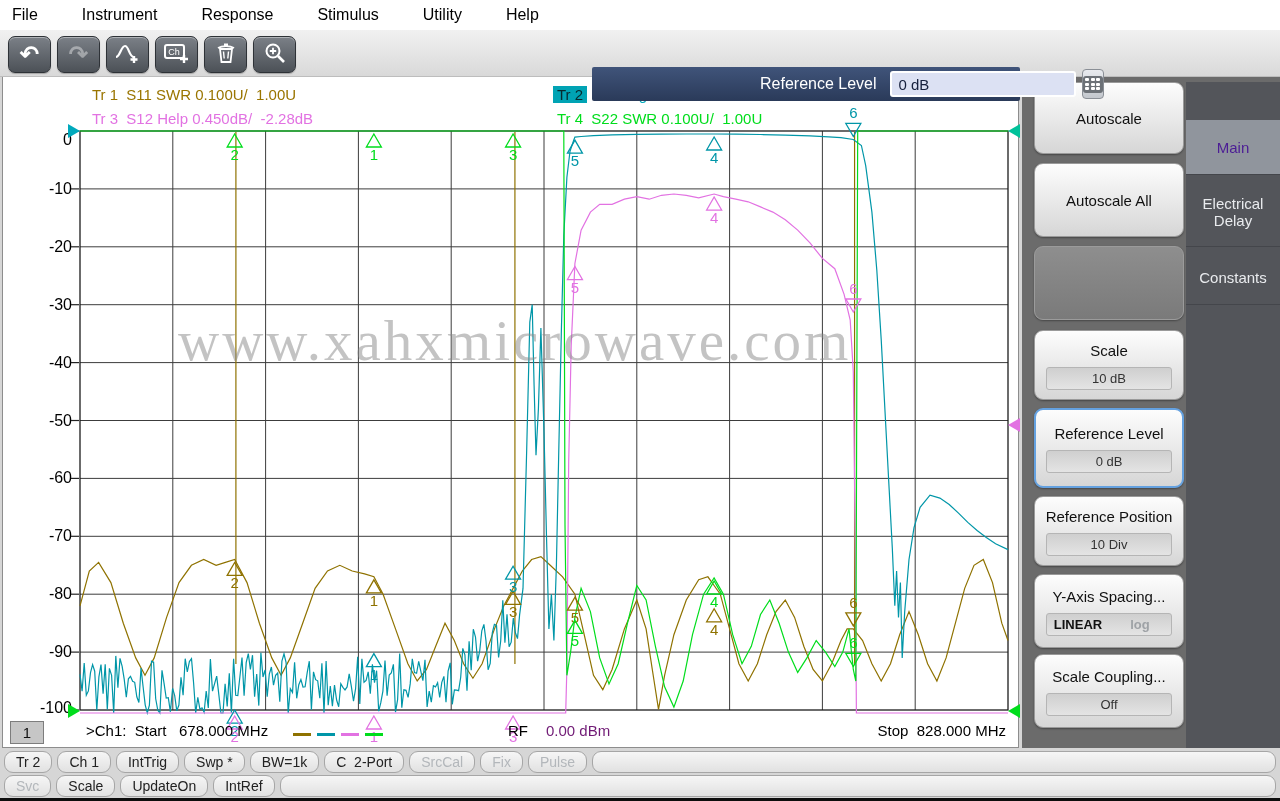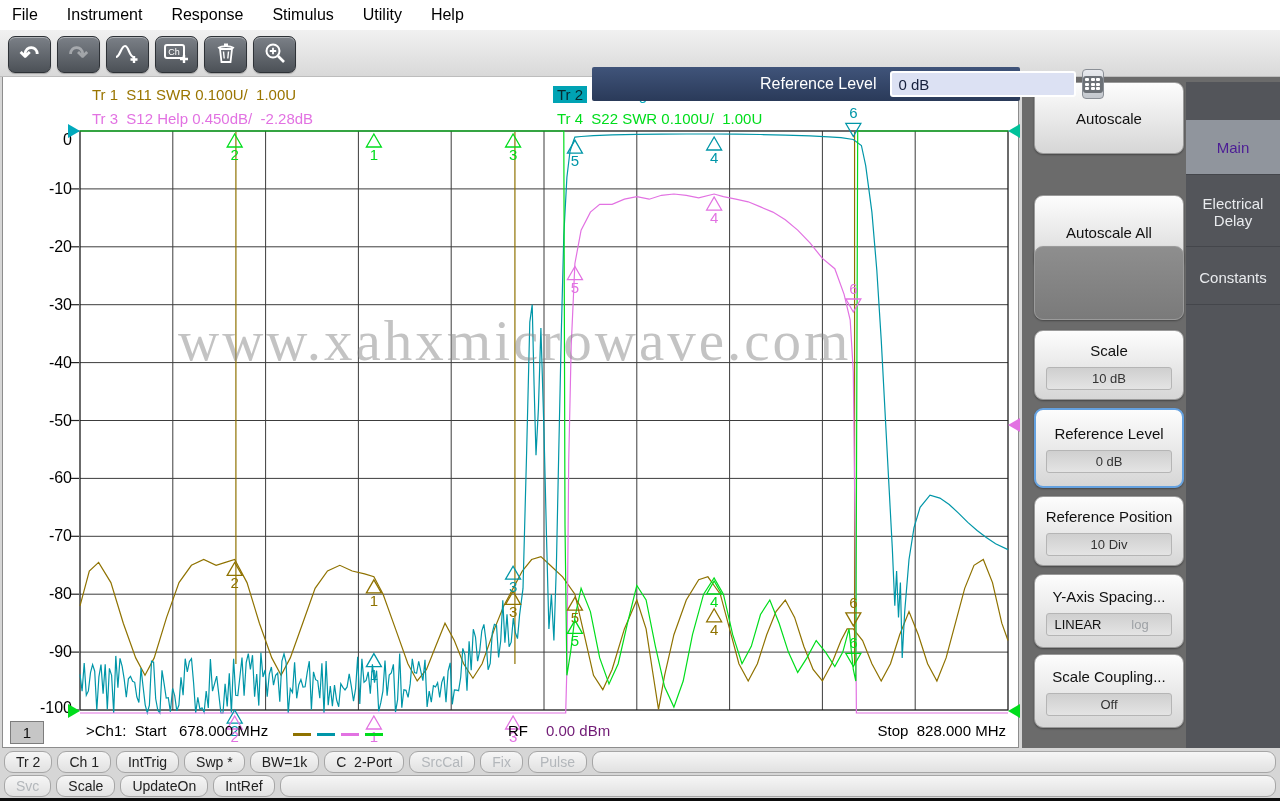--- a/index.html
+++ b/index.html
@@ -1,20 +1,20 @@
 <!DOCTYPE html>
 <html><head>
 <meta charset="utf-8">
 <style>
   html,body{margin:0;padding:0}
   body{width:1280px;height:801px;position:relative;overflow:hidden;background:#d6d6d6;
        font-family:"Liberation Sans",sans-serif;-webkit-font-smoothing:antialiased}
   
   .menubar{position:absolute;left:0;top:0;width:1280px;height:30px;background:#ffffff;
-           display:flex;align-items:center;gap:29px;padding-left:12px;box-sizing:border-box;
+           display:flex;align-items:center;gap:44px;padding-left:12px;box-sizing:border-box;
            font-size:16px;color:#000;z-index:6}
   .menubar span{cursor:default}
   
   .toolbar{position:absolute;left:0;top:30px;width:1280px;height:46px;
            background:linear-gradient(#f1f1f1,#d9d9d9);z-index:6;border-bottom:1px solid #bdbdbd}
   .tbtn{position:absolute;top:6px;width:41px;height:35px;border-radius:7px;border:1px solid #2e3237;
         background:linear-gradient(#7b8087,#4c5157);display:flex;align-items:center;justify-content:center;
         color:#fff;box-shadow:inset 0 1px 0 rgba(255,255,255,.4), 0 1px 1px rgba(0,0,0,.25)}
   .tbtn .glyph{font-size:23px;line-height:23px;font-weight:bold}
   .tbtn.dim .glyph,.tbtn.dim svg{opacity:.4}
@@ -67,21 +67,21 @@
   .sbbtn{position:absolute;left:12px;width:150px;border-radius:9px;border:1px solid #9a9a9a;
          background:linear-gradient(#fdfdfd,#d6d6d6);box-shadow:0 1px 2px rgba(0,0,0,.35);
          box-sizing:border-box;display:flex;flex-direction:column;align-items:center;justify-content:center}
   .sbbtn .lbl{font-size:15px;color:#101010;text-align:center;line-height:19px;white-space:pre-line}
   .sbbtn .val{margin-top:7px;width:124px;height:21px;border-radius:3px;border:1px solid #b5b5b5;
               background:linear-gradient(#cfcfcf,#e4e4e4);font-size:13px;color:#333;
               display:flex;align-items:center;justify-content:center}
   .sbbtn.blank{background:linear-gradient(#8e8e8e,#7a7a7a);border-color:#9b9b9b}
   .sbbtn.hl{border:2px solid #64a1e0}
   .sbbtn .val.toggle{display:flex;padding:0}
-  .sbbtn .val.toggle b{flex:1;font-weight:normal;font-size:13px;color:#111;display:flex;
+  .sbbtn .val.toggle b{flex:1;font-weight:bold;font-size:13px;color:#111;display:flex;
                        align-items:center;justify-content:center}
   .sbbtn .val.toggle b.off{color:#9ea2a6}
 </style>
 </head>
 <body>
 
 <div class="menubar" id="menubar">
     <span>File</span>
     <span>Instrument</span>
     <span>Response</span>
@@ -294,21 +294,21 @@
   </div>
   <div class="tabcol" id="tabcol">
       <div class="sbtab active" style="top: 38px; height: 54px;">Main</div>
       <div class="sbtab" style="top: 96px; height: 68px;">Electrical Delay</div>
       <div class="sbtab" style="top: 168px; height: 54px;">Constants</div>
     </div>
   <div id="sbbtns" style="position:absolute;left:0;top:0;width:258px;height:710px">
       <div class="sbbtn" style="top: 44px; height: 72px;">
         <div class="lbl">Autoscale</div>
       </div>
-      <div class="sbbtn" style="top: 125px; height: 74px; margin-top: 32px;">
+      <div class="sbbtn" style="top: 125px; height: 74px;">
         <div class="lbl">Autoscale All</div>
       </div>
       <div class="sbbtn blank" style="top: 208px; height: 74px;"></div>
       <div class="sbbtn" style="top: 292px; height: 70px;">
         <div class="lbl">Scale</div>
         <div class="val">10 dB</div>
       </div>
       <div class="sbbtn hl" style="top: 370px; height: 80px;">
         <div class="lbl">Reference Level</div>
         <div class="val">0 dB</div>

